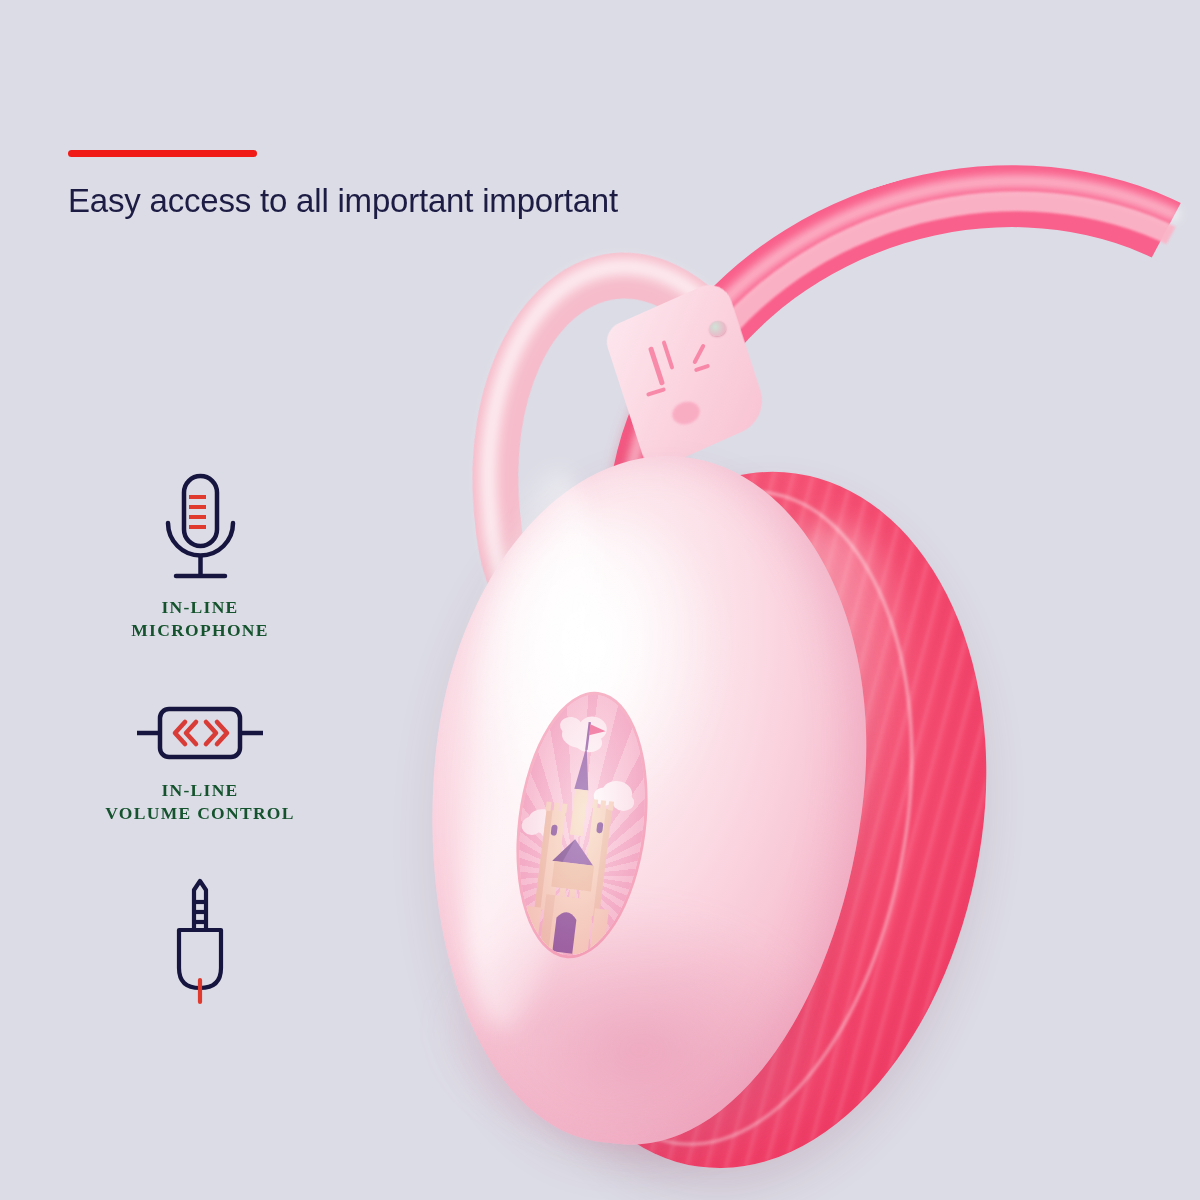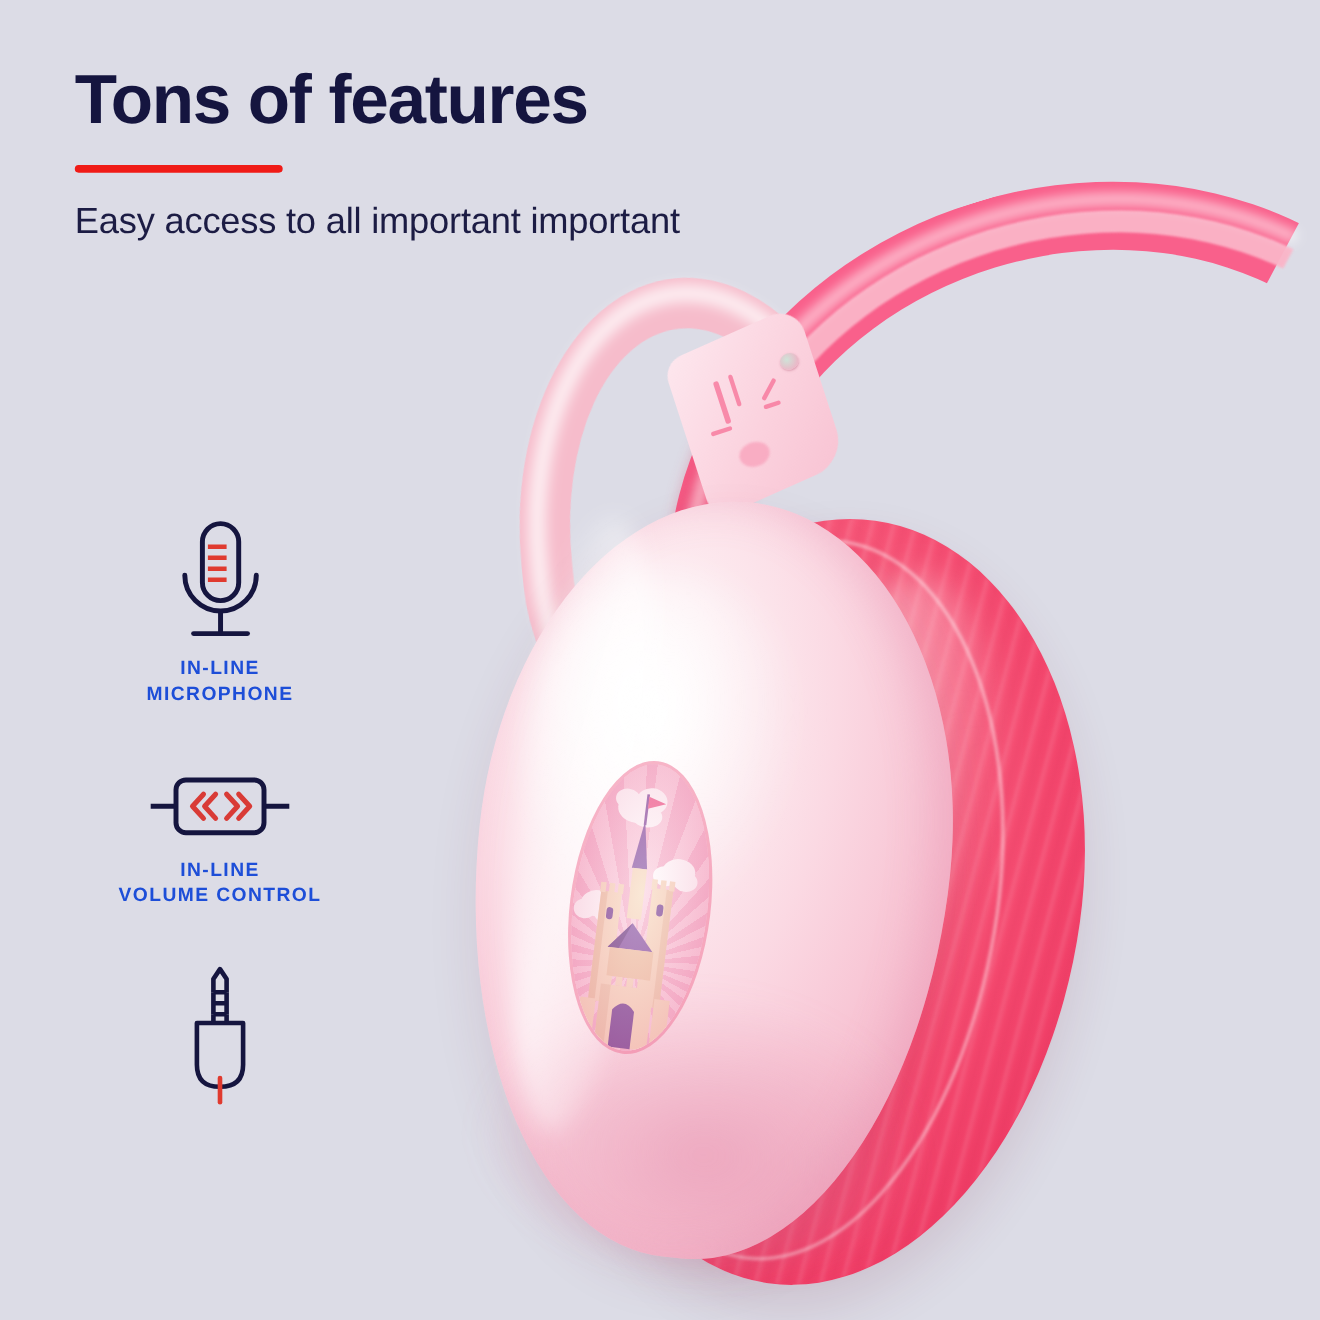--- a/index.html
+++ b/index.html
@@ -28,23 +28,24 @@
     letter-spacing:-0.2px;white-space:nowrap;
   }
 
   
   .features{position:absolute;left:40px;top:470px;width:320px;}
   .feature{position:relative;width:320px;text-align:center;}
   .feature + .feature{margin-top:52px;}
   .feat-icon{height:118px;display:flex;align-items:center;justify-content:center;}
   .feat-label{
     margin-top:8px;
-    font-size:17.5px;font-weight:bold;color:#1d4ed8;
+    font-size:17.5px;font-weight:bold;color:#14532d;
     letter-spacing:1.3px;line-height:1.33;text-transform:uppercase;
     white-space:pre-line;
+    font-family:Liberation Serif, serif;
   }
   .f-mic   .feat-icon{height:118px;}
   .f-vol   .feat-icon{height:76px;}
   .f-aux   .feat-icon{height:128px;}
 
   
   #product{position:absolute;left:0;top:0;width:1200px;height:1200px;}
 
   
   .band-outer{
@@ -324,21 +325,20 @@
 
         <path d="M47,260 L47,226 Q57,213 67,226 L67,260 Z" fill="#7d4f9c"></path>
 
         <rect x="17" y="218" width="14" height="44" fill="#f7dcc0"></rect>
         <rect x="84" y="212" width="14" height="50" fill="#f7dcc0"></rect>
       </svg>
       <div class="plate-vig"></div>
     </div>
   </div>
 
-  <div class="headline">Tons of features</div>
   <div class="rule"></div>
   <div class="subtitle">Easy access to all important important</div>
 
   <div class="features">
 
     <div class="feature f-mic">
       <div class="feat-icon">
         <svg width="108" height="118" viewBox="0 0 108 118">
           <rect x="38" y="6" width="33" height="70" rx="16.5" ry="16.5" fill="none" stroke="#15153f" stroke-width="4.5"></rect>
           <g stroke="#e03a2f" stroke-width="4" stroke-linecap="butt">

